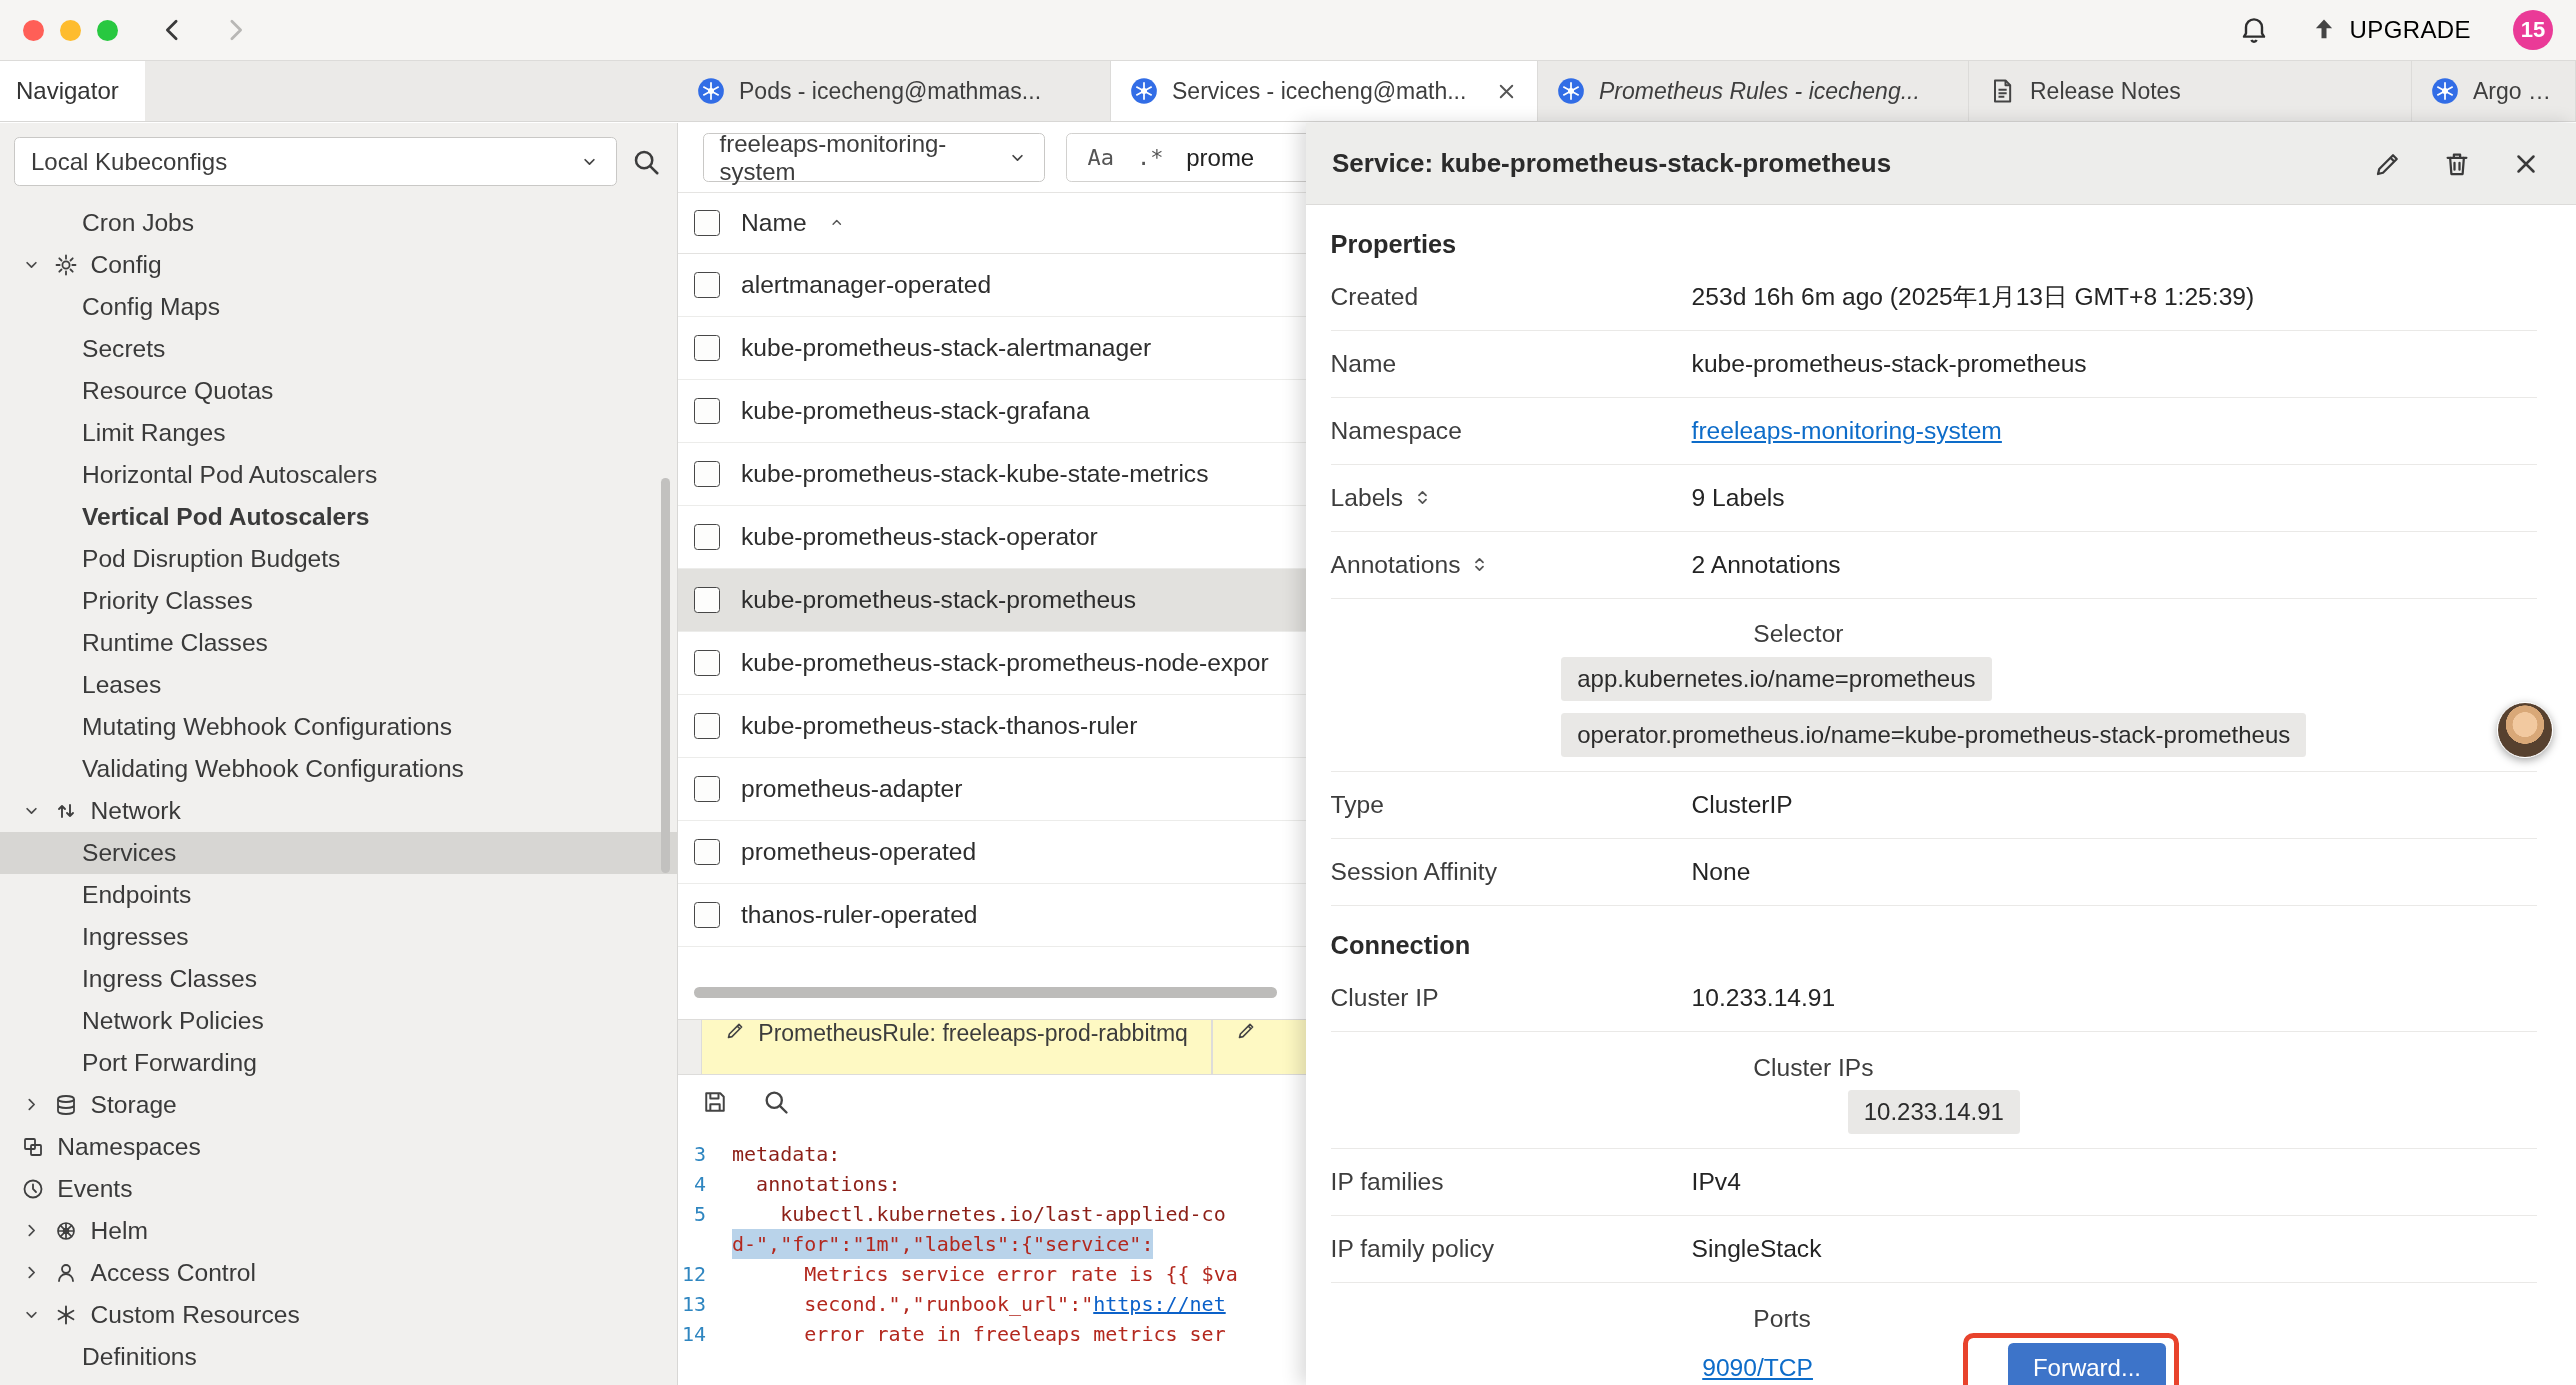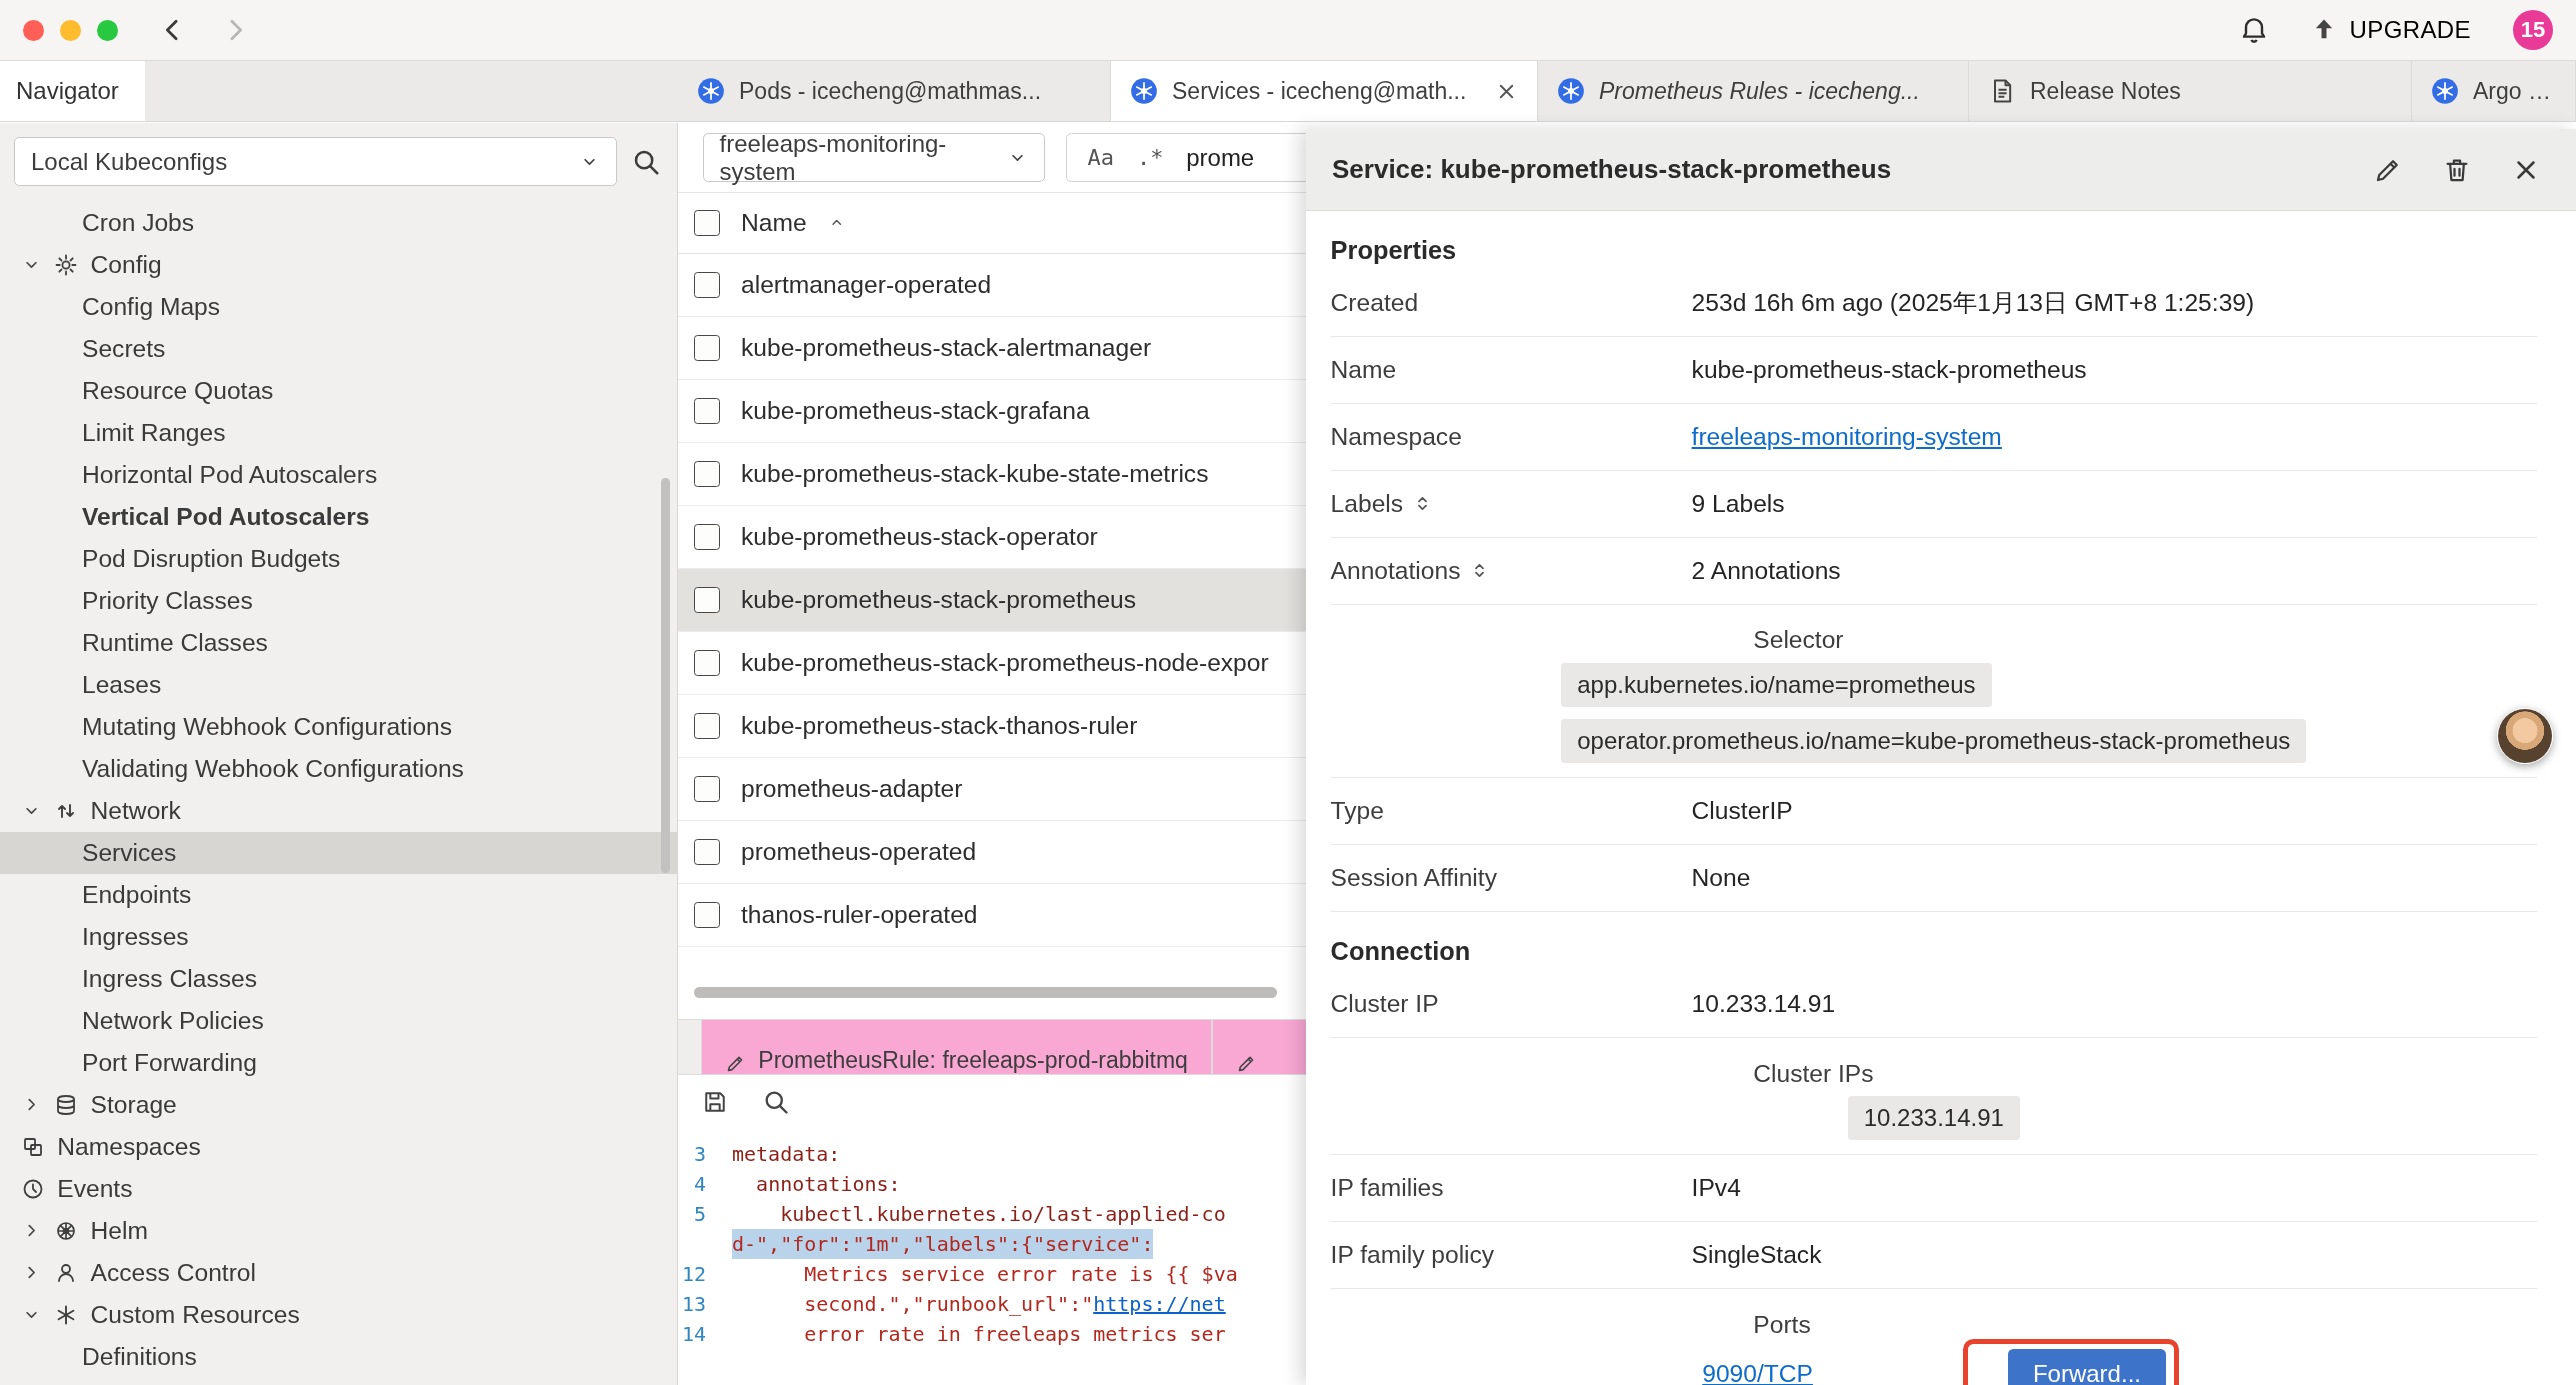--- a/index.html
+++ b/index.html
@@ -75,38 +75,38 @@
     border-bottom:1.8px solid #e3e2e0; color:#2f2f2f; }
   .sort { color:#555; }
   .trow { width:1140px; height:63px; display:flex; align-items:center; gap:21px; padding-left:16px;
     border-bottom:0.9px solid #ececea; color:#2d2d2d; white-space:nowrap; }
   .trow.selected { background:#e2e1de; }
   .checkbox { width:26px; height:26px; border:1.8px solid #474747; border-radius:3.5px; background:#fdfdfc; flex-shrink:0; }
   .hscroll { margin:40px 0 0 16px; width:605px; height:10.5px; position:relative; }
   .hthumb { position:absolute; left:0; top:0; width:583px; height:10.5px; background:#bdbcba; border-radius:5.3px; }
   .dock { margin-top:21px; height:56px; background:#efeeec; border-top:0.9px solid #dddcda;
     border-bottom:0.9px solid #dddcda; display:flex; align-items:stretch; }
-  .dock-tab { display:flex; align-items:flex-end; gap:12.3px; padding:0 23px; background:#f9a8d4;
+  .dock-tab { display:flex; align-items:flex-start; gap:12.3px; padding:0 23px; background:#fef9c3;
     border-left:0.9px solid #dddcda; border-right:0.9px solid #dddcda; font-size:23px; color:#3c3c3c; white-space:nowrap; }
   .dock-tab:first-child { margin-left:23px; }
   .dock-tab.partial { width:351px; }
   .ed-toolbar { height:54px; display:flex; align-items:center; gap:33px; padding-left:23px; }
   .ed-toolbar .icon { width:28px; height:28px; }
   .editor { padding-top:10.5px; }
   .ed-line { display:flex; height:30px; line-height:30px;
     font-family:"DejaVu Sans Mono","Liberation Mono",monospace; font-size:20px; }
   .ln { width:54px; text-align:right; padding-right:26px; color:#2f86c0; flex-shrink:0;
     font-family:inherit; }
   .code-text { white-space:pre; }
   .code-text.hl { background:#b9d3ea; }
   .tok-key{color:#8c1f17}.tok-str{color:#b3281e}.tok-plain{color:#333}
   .tok-url{color:#0b61c9;text-decoration:underline}
 
   
-  .drawer { position:absolute; left:1306px; top:129px; bottom:0; width:1270px; background:#fff;
+  .drawer { position:absolute; left:1306px; top:123px; bottom:0; width:1270px; background:#fff;
     box-shadow:-7px 0 17.5px rgba(0,0,0,.14); display:flex; flex-direction:column; }
   .drawer-header { height:82px; background:#ededeb; border-bottom:0.9px solid #dcdbd9; flex-shrink:0;
     display:flex; align-items:center; padding:0 35px 0 26px; gap:39px; }
   .drawer-title { flex:1; font-weight:bold; font-size:26px; color:#2b2b2b; }
   .drawer-header .icon { width:30px; height:30px; color:#3a3a3a; }
   .drawer-body { padding:0 39px 0 24.6px; overflow:hidden; }
   .section-title { font-weight:bold; font-size:25.4px; color:#2a2a2a; margin:24.6px 0 5.3px; }
   .kv-row { display:flex; align-items:center; min-height:67px; border-bottom:0.9px solid #eae9e7; padding:5.3px 0; }
   .kv-row.tall { align-items:center;flex-direction:column; }
   .kv-row.tall .kv-label { padding-top:16px; }

